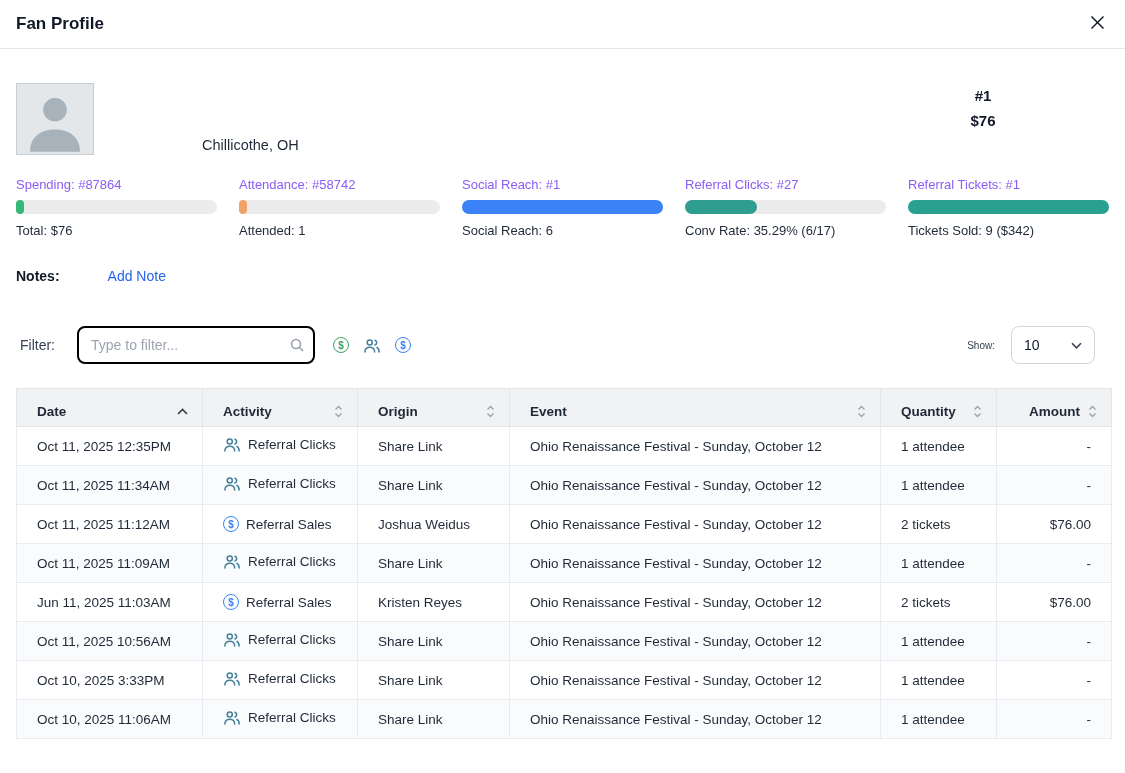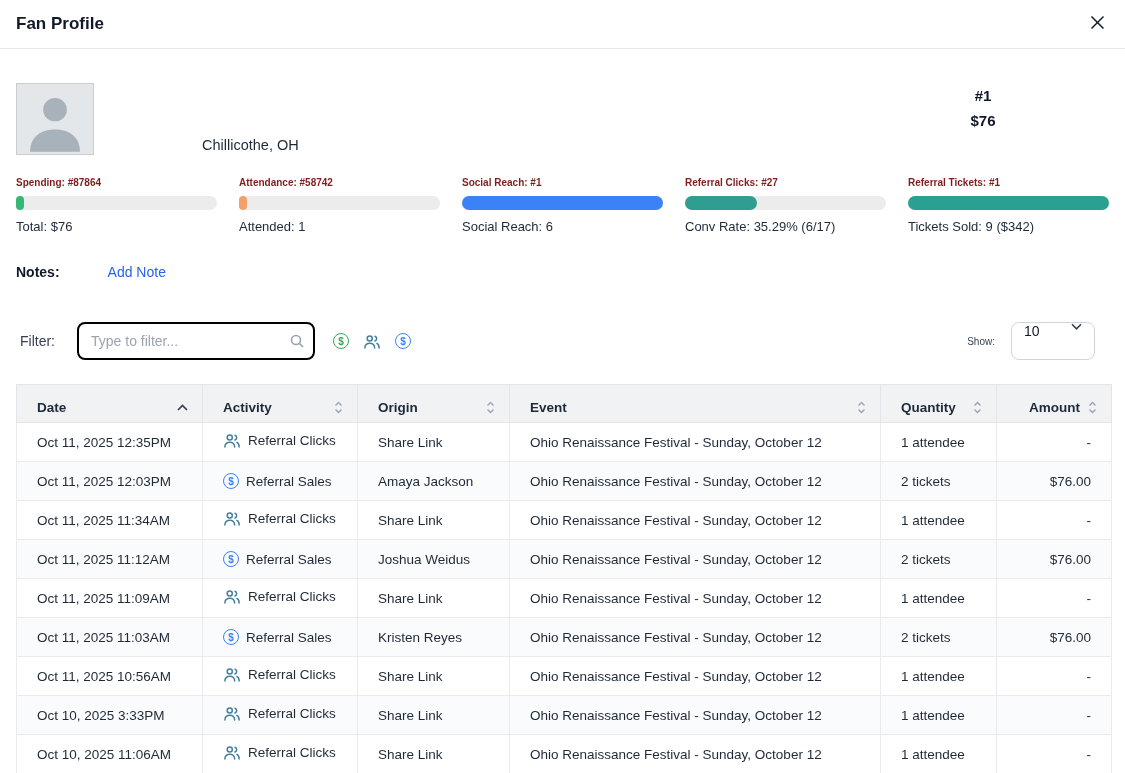--- a/index.html
+++ b/index.html
@@ -23,21 +23,21 @@
   .profile-row { display:flex; align-items:flex-end; margin:34px 16px 0; position:relative; height:72px; }
   .avatar { width:78px; height:72px; border:1px solid #c8cdd2; background:#e7eaed; flex:0 0 auto; }
   .avatar svg { display:block; width:100%; height:100%; }
   .location { margin-left:108px; margin-bottom:2px; font-size:14.5px; color:#1f2937; }
   .rank-block { position:absolute; right:91px; top:0; width:70px; text-align:center; }
   .rank-block div { font-weight:700; font-size:15px; line-height:25px; color:#111827; }
 
   
   .stats-row { display:flex; gap:22px; margin:22px 16px 0; }
   .stat { flex:1; min-width:0; }
-  .stat-label { font-weight:700; font-size:10px; color:#7f1d1d; white-space:nowrap; }
+  .stat-label { font-weight:400; font-size:13px; color:#8b5cf6; white-space:nowrap; }
   .bar { height:14px; background:#ececec; border-radius:7px; margin-top:8px; position:relative; }
   .bar-fill { height:14px; border-radius:7px; width:0; }
   .stat-sub { margin-top:9px; font-size:13px; color:#1f2937; white-space:nowrap; }
 
   
   .notes-row { margin:30px 16px 0; display:flex; align-items:center; }
   .notes-label { font-weight:700; font-size:14px; color:#111827; }
   .add-note { margin-left:48px; font-size:14px; color:#2563eb; text-decoration:none; cursor:pointer; }
 
   
@@ -51,21 +51,21 @@
   }
   .filter-input::placeholder { color:#9ca3af; }
   .search-icon { position:absolute; right:10px; top:11px; display:flex; pointer-events:none; }
   .toggles { display:flex; align-items:center; gap:10px; margin-left:16px; }
   .toggle-btn { background:none; border:none; padding:2px; cursor:pointer; display:flex; align-items:center; }
   .spacer { flex:1; }
   .show-label { font-size:10px; color:#374151; }
   .page-size-select {
     margin-left:16px; margin-right:14px; width:84px; height:38px;
     border:1px solid #d1d5db; border-radius:8px; background:#fff;
-    display:flex; justify-content:space-between;
+    display:flex; align-items:center; justify-content:space-between;
     padding:0 12px; font-size:14px; color:#111827; cursor:pointer;
   }
 
   
   .dollar-badge {
     display:inline-flex; align-items:center; justify-content:center;
     width:16px; height:16px; border:1.5px solid currentColor; border-radius:50%;
     font-size:10px; font-weight:700; color:currentColor; flex:0 0 auto;
   }
 
@@ -301,104 +301,90 @@
         </span>
         <span>Referral Clicks</span>
       </span>
     </td>
     <td>Share Link</td>
     <td>Ohio Renaissance Festival - Sunday, October 12</td>
     <td>1 attendee</td>
     <td class="amount">-</td>
   </tr>
           <tr>
-    <td>Oct 11, 2025 12:03PM</td>
+    <td>Oct 11, 2025 11:34AM</td>
+    <td>
+      <span class="act-wrap">
+
+        <span class="act-ic clicks">
+          <svg width="18" height="15" viewBox="0 0 24 20" fill="none" stroke="currentColor" stroke-width="2" stroke-linecap="round" stroke-linejoin="round">
+                    <circle cx="9" cy="6" r="3.4"></circle>
+                    <path d="M2.5 18.5c0-4 3-6.3 6.5-6.3s6.5 2.3 6.5 6.3"></path>
+                    <path d="M16 2.9a3.4 3.4 0 0 1 0 6.4"></path>
+                    <path d="M18.5 12.6c2 1 3 2.8 3 5.9"></path>
+                  </svg>
+        </span>
+        <span>Referral Clicks</span>
+      </span>
+    </td>
+    <td>Share Link</td>
+    <td>Ohio Renaissance Festival - Sunday, October 12</td>
+    <td>1 attendee</td>
+    <td class="amount">-</td>
+  </tr>
+          <tr>
+    <td>Oct 11, 2025 11:12AM</td>
     <td>
       <span class="act-wrap">
         <span class="act-ic sales dollar-badge">$</span>
 
         <span>Referral Sales</span>
       </span>
     </td>
-    <td>Amaya Jackson</td>
+    <td>Joshua Weidus</td>
     <td>Ohio Renaissance Festival - Sunday, October 12</td>
     <td>2 tickets</td>
     <td class="amount">$76.00</td>
   </tr>
           <tr>
-    <td>Oct 11, 2025 11:34AM</td>
-    <td>
-      <span class="act-wrap">
-
-        <span class="act-ic clicks">
-          <svg width="18" height="15" viewBox="0 0 24 20" fill="none" stroke="currentColor" stroke-width="2" stroke-linecap="round" stroke-linejoin="round">
-                    <circle cx="9" cy="6" r="3.4"></circle>
-                    <path d="M2.5 18.5c0-4 3-6.3 6.5-6.3s6.5 2.3 6.5 6.3"></path>
-                    <path d="M16 2.9a3.4 3.4 0 0 1 0 6.4"></path>
-                    <path d="M18.5 12.6c2 1 3 2.8 3 5.9"></path>
-                  </svg>
-        </span>
-        <span>Referral Clicks</span>
-      </span>
-    </td>
-    <td>Share Link</td>
-    <td>Ohio Renaissance Festival - Sunday, October 12</td>
-    <td>1 attendee</td>
-    <td class="amount">-</td>
-  </tr>
-          <tr>
-    <td>Oct 11, 2025 11:12AM</td>
+    <td>Oct 11, 2025 11:09AM</td>
+    <td>
+      <span class="act-wrap">
+
+        <span class="act-ic clicks">
+          <svg width="18" height="15" viewBox="0 0 24 20" fill="none" stroke="currentColor" stroke-width="2" stroke-linecap="round" stroke-linejoin="round">
+                    <circle cx="9" cy="6" r="3.4"></circle>
+                    <path d="M2.5 18.5c0-4 3-6.3 6.5-6.3s6.5 2.3 6.5 6.3"></path>
+                    <path d="M16 2.9a3.4 3.4 0 0 1 0 6.4"></path>
+                    <path d="M18.5 12.6c2 1 3 2.8 3 5.9"></path>
+                  </svg>
+        </span>
+        <span>Referral Clicks</span>
+      </span>
+    </td>
+    <td>Share Link</td>
+    <td>Ohio Renaissance Festival - Sunday, October 12</td>
+    <td>1 attendee</td>
+    <td class="amount">-</td>
+  </tr>
+          <tr>
+    <td>Jun 11, 2025 11:03AM</td>
     <td>
       <span class="act-wrap">
         <span class="act-ic sales dollar-badge">$</span>
 
         <span>Referral Sales</span>
       </span>
     </td>
-    <td>Joshua Weidus</td>
+    <td>Kristen Reyes</td>
     <td>Ohio Renaissance Festival - Sunday, October 12</td>
     <td>2 tickets</td>
     <td class="amount">$76.00</td>
   </tr>
           <tr>
-    <td>Oct 11, 2025 11:09AM</td>
-    <td>
-      <span class="act-wrap">
-
-        <span class="act-ic clicks">
-          <svg width="18" height="15" viewBox="0 0 24 20" fill="none" stroke="currentColor" stroke-width="2" stroke-linecap="round" stroke-linejoin="round">
-                    <circle cx="9" cy="6" r="3.4"></circle>
-                    <path d="M2.5 18.5c0-4 3-6.3 6.5-6.3s6.5 2.3 6.5 6.3"></path>
-                    <path d="M16 2.9a3.4 3.4 0 0 1 0 6.4"></path>
-                    <path d="M18.5 12.6c2 1 3 2.8 3 5.9"></path>
-                  </svg>
-        </span>
-        <span>Referral Clicks</span>
-      </span>
-    </td>
-    <td>Share Link</td>
-    <td>Ohio Renaissance Festival - Sunday, October 12</td>
-    <td>1 attendee</td>
-    <td class="amount">-</td>
-  </tr>
-          <tr>
-    <td>Oct 11, 2025 11:03AM</td>
-    <td>
-      <span class="act-wrap">
-        <span class="act-ic sales dollar-badge">$</span>
-
-        <span>Referral Sales</span>
-      </span>
-    </td>
-    <td>Kristen Reyes</td>
-    <td>Ohio Renaissance Festival - Sunday, October 12</td>
-    <td>2 tickets</td>
-    <td class="amount">$76.00</td>
-  </tr>
-          <tr>
     <td>Oct 11, 2025 10:56AM</td>
     <td>
       <span class="act-wrap">
 
         <span class="act-ic clicks">
           <svg width="18" height="15" viewBox="0 0 24 20" fill="none" stroke="currentColor" stroke-width="2" stroke-linecap="round" stroke-linejoin="round">
                     <circle cx="9" cy="6" r="3.4"></circle>
                     <path d="M2.5 18.5c0-4 3-6.3 6.5-6.3s6.5 2.3 6.5 6.3"></path>
                     <path d="M16 2.9a3.4 3.4 0 0 1 0 6.4"></path>
                     <path d="M18.5 12.6c2 1 3 2.8 3 5.9"></path>

